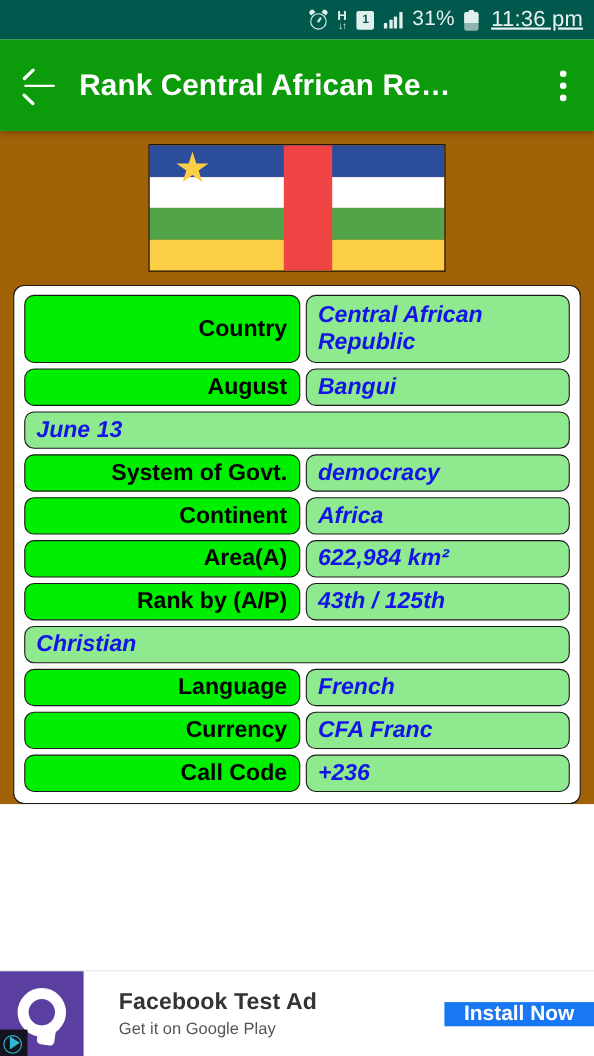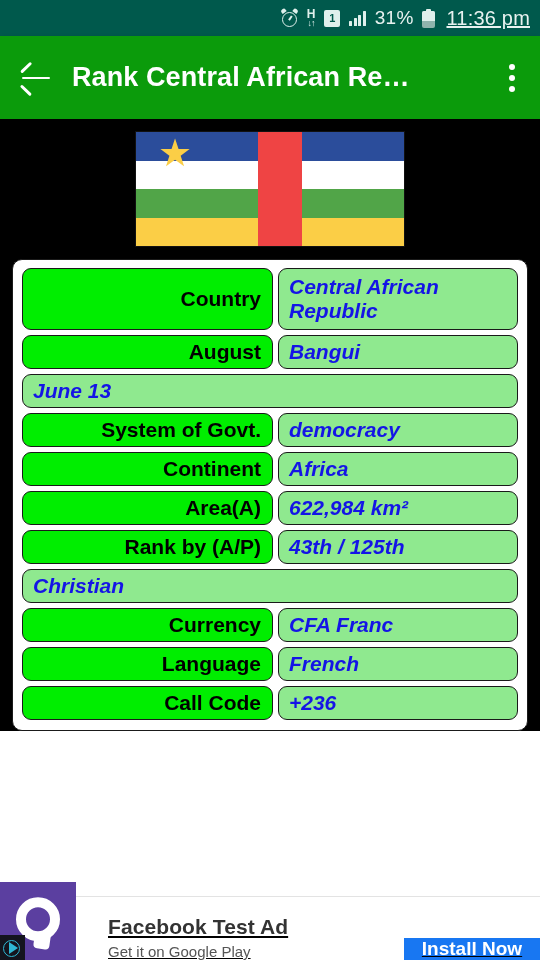--- a/index.html
+++ b/index.html
@@ -97,21 +97,21 @@
     white-space:nowrap; overflow:hidden;
     flex:1; padding-right:10px;
   }
   .overflow-btn{
     width:56px; height:83px; display:flex; flex-direction:column;
     align-items:center; justify-content:center; gap:5px;
   }
   .overflow-btn span{ width:6px; height:6px; border-radius:50%; background:#fff; display:block; }
 
   
-  .content{ width:100%; background:#000000; }
+  .content{ width:100%; background:#a16207; }
 
   .flag-wrap{ display:flex; justify-content:center; padding-top:12px; }
   .flag{
     width:270px; height:116px; border:1.5px solid #111; position:relative; overflow:hidden;
   }
   .flag .stripe{ position:absolute; left:0; width:100%; height:25%; }
   .flag .s1{ top:0;     background:#2b4d9b; }
   .flag .s2{ top:25%;   background:#ffffff; }
   .flag .s3{ top:50%;   background:#51a548; }
   .flag .s4{ top:75%;   background:#fbce46; }
@@ -151,24 +151,23 @@
     display:flex; align-items:center;
     padding:3px 10px;
     color:#1414e6; font-size:21px; font-weight:bold; font-style:italic;
     line-height:1.14;
   }
   .row.tall .cell-label, .row.tall .cell-value{ min-height:62px; }
   .row.tall .cell-label{ align-items:center; }
 
   
   .ad{
-    position:absolute; left:0; bottom:0; width:540px; height:64px;
-    background:#ffffff; display:flex; align-items:flex-end;
+    position:absolute; left:0; bottom:0; width:540px; height:78px;
+    background:#ffffff; display:flex; align-items:center;
     border-top:1px solid #e3e3e3;
-    text-decoration:underline;
   }
   .ad-icon{
     width:76px; height:78px; background:#5b3fa0; position:relative; flex:none;
   }
   .ad-icon .ring{
     position:absolute; left:50%; top:50%; transform:translate(-50%,-54%);
     width:44px; height:44px; border-radius:50%;
     border:10px solid #ffffff;
   }
   .ad-icon .tail{
@@ -287,26 +286,26 @@
         <div class="cell-value">622,984 km²</div>
       </div>
       <div class="row">
         <div class="cell-label">Rank by (A/P)</div>
         <div class="cell-value">43th / 125th</div>
       </div>
       <div class="row">
         <div class="cell-value">Christian</div>
       </div>
       <div class="row">
+        <div class="cell-label">Language</div>
+        <div class="cell-value">French</div>
+      </div>
+      <div class="row">
         <div class="cell-label">Currency</div>
         <div class="cell-value">CFA Franc</div>
-      </div>
-      <div class="row">
-        <div class="cell-label">Language</div>
-        <div class="cell-value">French</div>
       </div>
       <div class="row">
         <div class="cell-label">Call Code</div>
         <div class="cell-value">+236</div>
       </div>
     </div>
 </div>
 
 <div class="ad">
   <div class="ad-icon">

